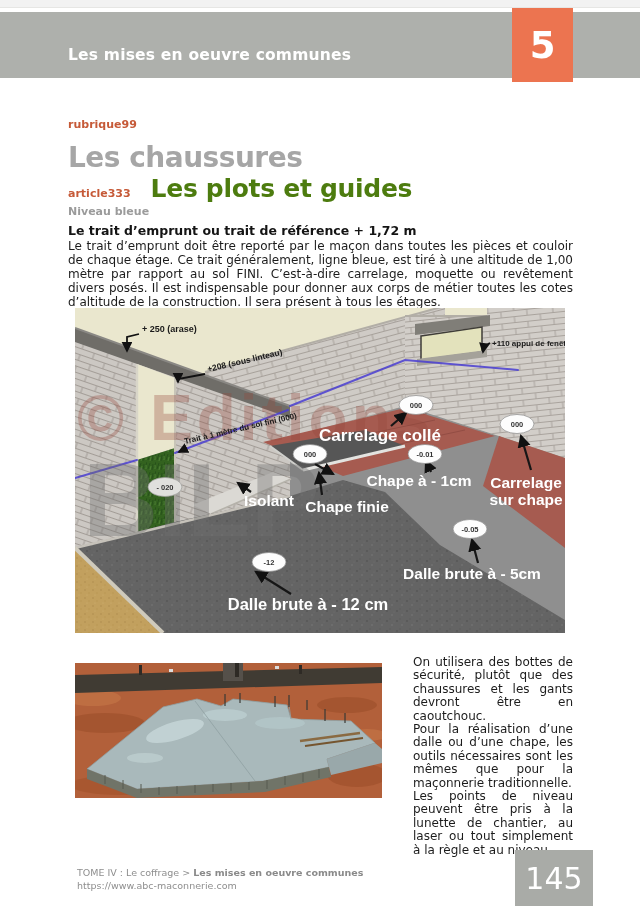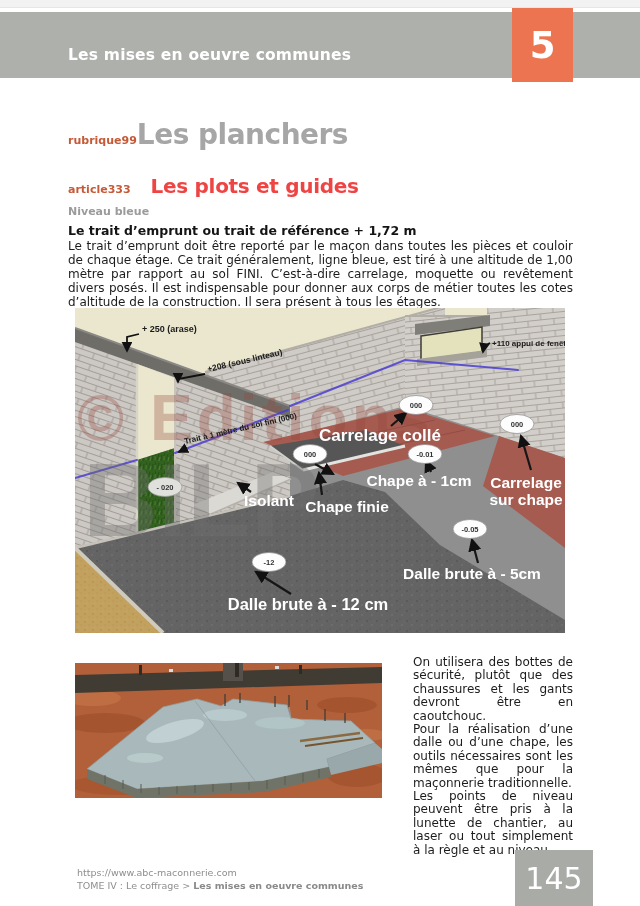--- a/index.html
+++ b/index.html
@@ -5,25 +5,25 @@
   html,body{margin:0;padding:0;background:#f2f2f2;}
   .page{position:relative;width:640px;height:906px;background:#ffffff;outline:1px solid #e6e6e4;
         font-family:"DejaVu Sans",sans-serif;overflow:hidden;margin:8px auto;}
   
   .header-bar{position:absolute;left:0;top:4px;width:640px;height:66px;background:#aeb0ac;}
   .header-title{position:absolute;left:68px;top:38px;font-size:15.5px;font-weight:bold;color:#ffffff;letter-spacing:.2px;}
   .chapter-box{position:absolute;left:512px;top:0;width:61px;height:74px;background:#ec7450;
                display:flex;align-items:center;justify-content:center;}
   .chapter-num{color:#fff;font-size:37px;font-weight:bold;line-height:1;}
   
-  .rub-row{position:absolute;left:68px;top:110px;display:flex;align-items:baseline;}
+  .rub-row{position:absolute;left:68px;top:110px;display:flex;align-items:baseline;gap:10px;flex-direction:column;}
   .art-row{position:absolute;left:68px;top:166px;display:flex;align-items:baseline;gap:20px;}
   .tag{font-size:11px;font-weight:bold;color:#c65a38;}
   .rub-title{font-size:28px;font-weight:bold;color:#a6a6a6;letter-spacing:-.5px;}
-  .art-title{font-size:20px;font-weight:bold;color:#ef4444;letter-spacing:-.3px;}
+  .art-title{font-size:25px;font-weight:bold;color:#4d7c0f;letter-spacing:-.3px;}
   .niveau{position:absolute;left:68px;top:197px;font-size:11px;font-weight:bold;color:#9b9b9b;}
   .para-head{position:absolute;left:68px;top:215px;font-size:12.5px;font-weight:bold;color:#141414;}
   .para-body{position:absolute;left:68px;top:231px;width:505px;font-size:12px;line-height:14px;
              text-align:justify;color:#1c1c1c;}
   
   .illus{position:absolute;left:75px;top:300px;width:490px;height:325px;}
   .illus svg{display:block;}
   
   .photo{position:absolute;left:75px;top:655px;width:307px;height:135px;}
   
@@ -48,21 +48,21 @@
 <div class="page">
 
   <div class="header-bar"></div>
   <div class="header-title">Les mises en oeuvre communes</div>
   <div class="chapter-box">
     <span class="chapter-num">5</span>
   </div>
 
   <div class="rub-row">
     <span class="tag">rubrique99</span>
-    <span class="rub-title">Les planchers</span>
+    <span class="rub-title">Les chaussures</span>
   </div>
   <div class="art-row">
     <span class="tag">article333</span>
     <span class="art-title">Les plots et guides</span>
   </div>
   <div class="niveau">Niveau bleue</div>
   <div class="para-head">Le trait d’emprunt ou trait de référence + 1,72 m</div>
   <div class="para-body"> Le trait d’emprunt doit être reporté par le maçon dans toutes les pièces et couloir de chaque étage. Ce trait généralement, ligne bleue, est tiré à une altitude de 1,00 mètre par rapport au sol FINI. C’est-à-dire carrelage, moquette ou revêtement divers posés. Il est indispensable pour donner aux corps de métier toutes les cotes d’altitude de la construction. Il sera présent à tous les étages.</div>
 
   <div class="illus">
@@ -253,20 +253,20 @@
     </svg>
   </div>
 
   <div class="side-text">
     <p> On utilisera des bottes de sécurité, plutôt que des chaussures et les gants devront être en caoutchouc.</p>
     <p>Pour la réalisation d’une dalle ou d’une chape, les outils nécessaires sont les mêmes que pour la maçonnerie traditionnelle.</p>
     <p> Les points de niveau peuvent être pris à la lunette de chantier, au laser ou tout simplement à la règle et au niveau.</p>
   </div>
 
   <div class="footer">
+    <div><span>TOME IV : Le coffrage &gt; </span><b>Les mises en oeuvre communes</b></div>
     <div>https://www.abc-maconnerie.com</div>
-    <div><span>TOME IV : Le coffrage &gt; </span><b>Les mises en oeuvre communes</b></div>
   </div>
   <div class="page-box">
     <span class="page-num">145</span>
   </div>
 
 </div>
 
 </body></html>

